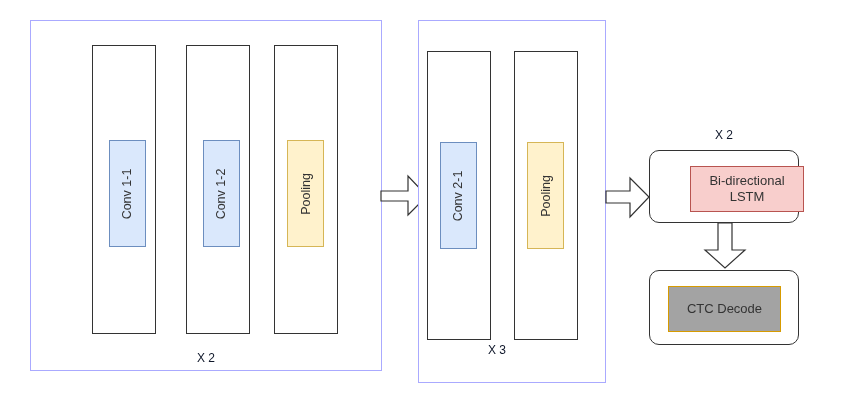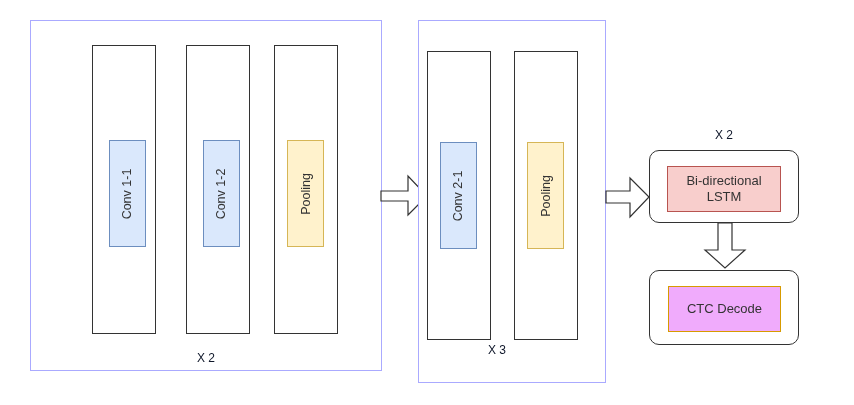--- a/index.html
+++ b/index.html
@@ -5,22 +5,22 @@
   html, body { margin: 0; padding: 0; background: #ffffff; }
   body { width: 854px; height: 405px; position: relative; overflow: hidden;
          font-family: "Liberation Sans", sans-serif; }
   .abs { position: absolute; box-sizing: border-box; }
   .group { border: 1px solid #aaaaff; background: #ffffff; }
   .col { border: 1.5px solid #333333; background: #ffffff; }
   .layer { display: flex; align-items: center; justify-content: center; }
   .layer span { transform: rotate(-90deg); white-space: nowrap; font-size: 12.5px; color: #333333; }
   .blue { background: #dae8fc; border: 1px solid #6c8ebf; }
   .yellow { background: #fff2cc; border: 1px solid #d6b656; }
-  .red { background: #f8cecc; border: 1px solid #b85450; }
-  .orange { background: #f0abfc; border: 1px solid #d79b00; }
+  .red { background: #f8cecc; border: 1px solid #b85450; margin-left: 23px; }
+  .orange { background: #a3a3a3; border: 1px solid #d79b00; }
   .rbox { border: 1.5px solid #333333; border-radius: 10px; background: #ffffff; }
   .hbox { display: flex; align-items: center; justify-content: center; text-align: center;
           font-size: 13px; color: #333333; line-height: 1.2; white-space: pre-line; }
   .lbl { font-size: 12px; color: #0f172a; text-align: center; }
   svg.arrow { position: absolute; overflow: visible; }
 </style>
 </head>
 <body>
 
 <div class="abs group" style="left:30px; top:20px; width:352px; height:351px;"></div>

